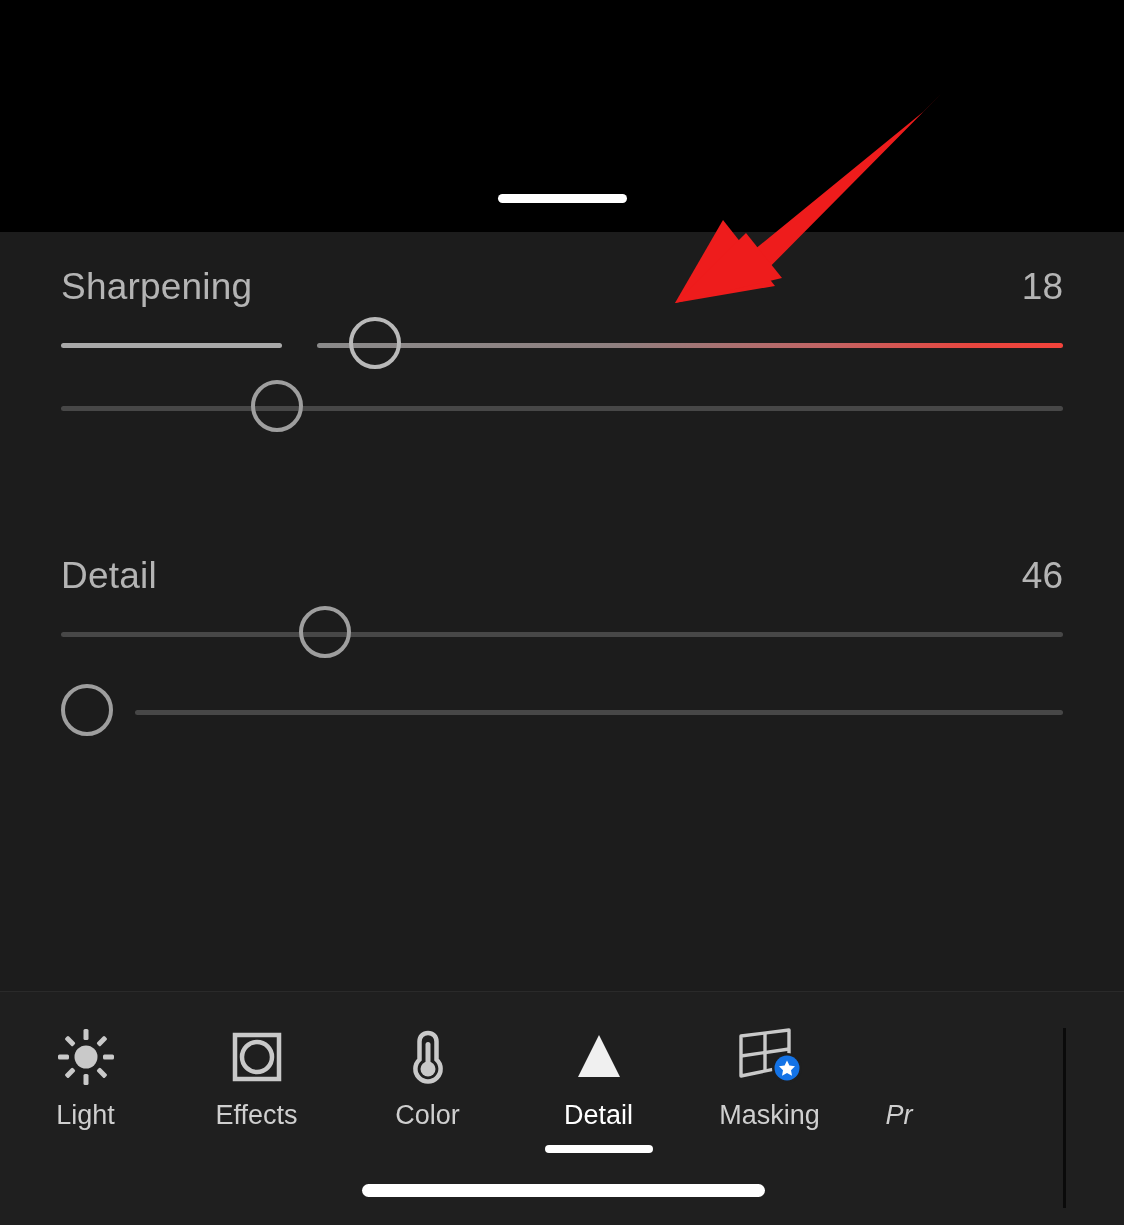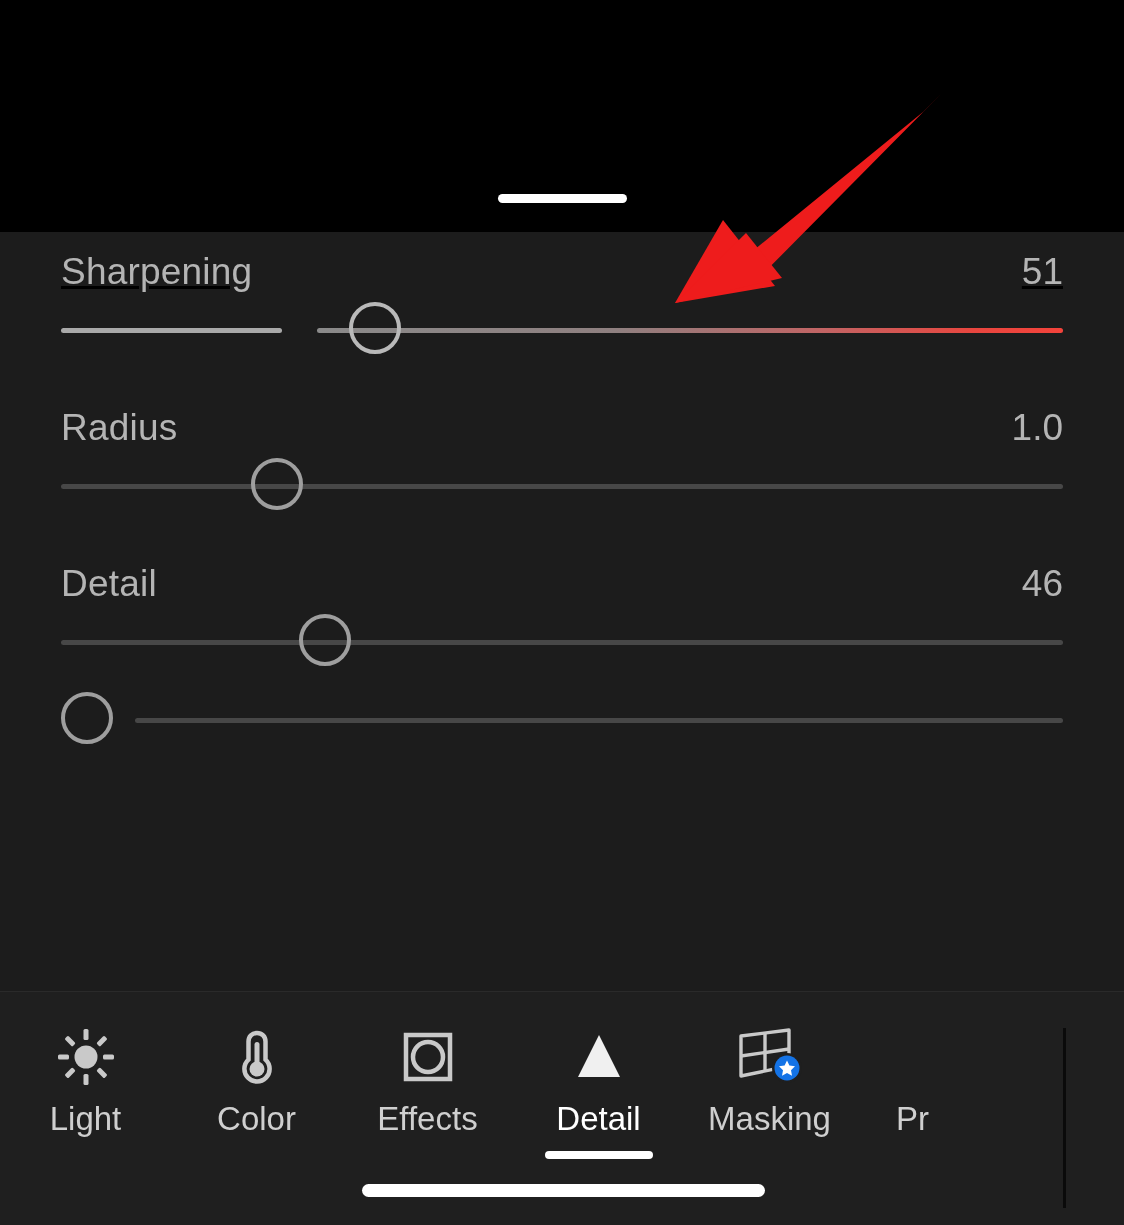--- a/index.html
+++ b/index.html
@@ -49,21 +49,21 @@
     position: relative;
     border-bottom: 1px solid #2a2a2a;
   }
 
   .slider-row {
     position: relative;
     height: 156px;
     padding: 0 61px;
     box-sizing: border-box;
   }
-  .slider-row.first { padding-top: 0; text-decoration: underline; }
+  .slider-row.first { padding-top: 15px; }
 
   .slider-head {
     position: relative;
     height: 78px;
     display: flex;
     align-items: center;
     justify-content: space-between;
   }
   .slider-label {
     font-size: 37px;
@@ -139,21 +139,21 @@
   }
   .tab .tab-icon {
     height: 66px;
     display: flex;
     align-items: center;
     justify-content: center;
     position: relative;
   }
   .tab .tab-label {
     margin-top: 12px;
-    font-size: 33px;
+    font-size: 27px;
     color: #cfcfcf;
     line-height: 1;
   }
   .tab.active .tab-label { color: #ffffff; }
   .tab .tab-underline {
     margin-top: 16px;
     width: 108px;
     height: 8px;
     border-radius: 4px;
     background: transparent;
@@ -163,22 +163,23 @@
   .tab-divider {
     position: absolute;
     left: 1063px;
     top: 36px;
     width: 3px;
     height: 180px;
     background: #0a0a0a;
   }
   .tab.partial {
     width: 60px;
-    align-items: flex-end;
+    align-items: center;
     padding-left: 14px;
+    font-style: italic;
   }
   .tab.partial .tab-label { margin-top: 78px; }
 
   
   .home-indicator {
     position: absolute;
     left: 362px;
     bottom: 28px;
     width: 403px;
     height: 13px;
@@ -203,34 +204,30 @@
 
   <div class="preview-strip">
     <div class="sheet-grabber"></div>
   </div>
 
   <div class="panel">
 
     <div class="slider-row first">
       <div class="slider-head">
         <span class="slider-label">Sharpening</span>
-        <span class="slider-value">51</span>
+        <span class="slider-value">18</span>
       </div>
       <div class="track-wrap">
         <div class="track split-left"></div>
         <div class="track split-right"></div>
         <div class="knob" style="left:314px;"></div>
       </div>
     </div>
 
     <div class="slider-row">
-      <div class="slider-head">
-        <span class="slider-label">Radius</span>
-        <span class="slider-value">1.0</span>
-      </div>
       <div class="track-wrap">
         <div class="track"></div>
         <div class="knob dim" style="left:216px;"></div>
       </div>
     </div>
 
     <div class="slider-row">
       <div class="slider-head">
         <span class="slider-label">Detail</span>
         <span class="slider-value">46</span>
@@ -268,37 +265,37 @@
           </g>
         </svg>
       </div>
       <span class="tab-label">Light</span>
       <div class="tab-underline"></div>
     </div>
 
     <div class="tab">
       <div class="tab-icon">
         <svg width="60" height="60" viewBox="0 0 60 60">
+          <rect x="8" y="8" width="44" height="44" fill="none" stroke="#c9c9c9" stroke-width="4.5"></rect>
+          <circle cx="30" cy="30" r="15" fill="none" stroke="#c9c9c9" stroke-width="4.5"></circle>
+        </svg>
+      </div>
+      <span class="tab-label">Effects</span>
+      <div class="tab-underline"></div>
+    </div>
+
+    <div class="tab">
+      <div class="tab-icon">
+        <svg width="60" height="60" viewBox="0 0 60 60">
           <path d="M30 6c-5 0-8.5 3.6-8.5 8.4v18.2a12.6 12.6 0 1 0 17 0V14.4C38.5 9.6 35 6 30 6z" fill="none" stroke="#c9c9c9" stroke-width="4.5"></path>
           <rect x="27.5" y="15" width="5" height="24" rx="2.5" fill="#c9c9c9"></rect>
           <circle cx="30" cy="42" r="7.5" fill="#c9c9c9"></circle>
         </svg>
       </div>
       <span class="tab-label">Color</span>
-      <div class="tab-underline"></div>
-    </div>
-
-    <div class="tab">
-      <div class="tab-icon">
-        <svg width="60" height="60" viewBox="0 0 60 60">
-          <rect x="8" y="8" width="44" height="44" fill="none" stroke="#c9c9c9" stroke-width="4.5"></rect>
-          <circle cx="30" cy="30" r="15" fill="none" stroke="#c9c9c9" stroke-width="4.5"></circle>
-        </svg>
-      </div>
-      <span class="tab-label">Effects</span>
       <div class="tab-underline"></div>
     </div>
 
     <div class="tab active">
       <div class="tab-icon">
         <svg width="60" height="60" viewBox="0 0 60 60">
           <path d="M30 8 L51 50 L9 50 Z" fill="#f0f0f0"></path>
         </svg>
       </div>
       <span class="tab-label">Detail</span>

